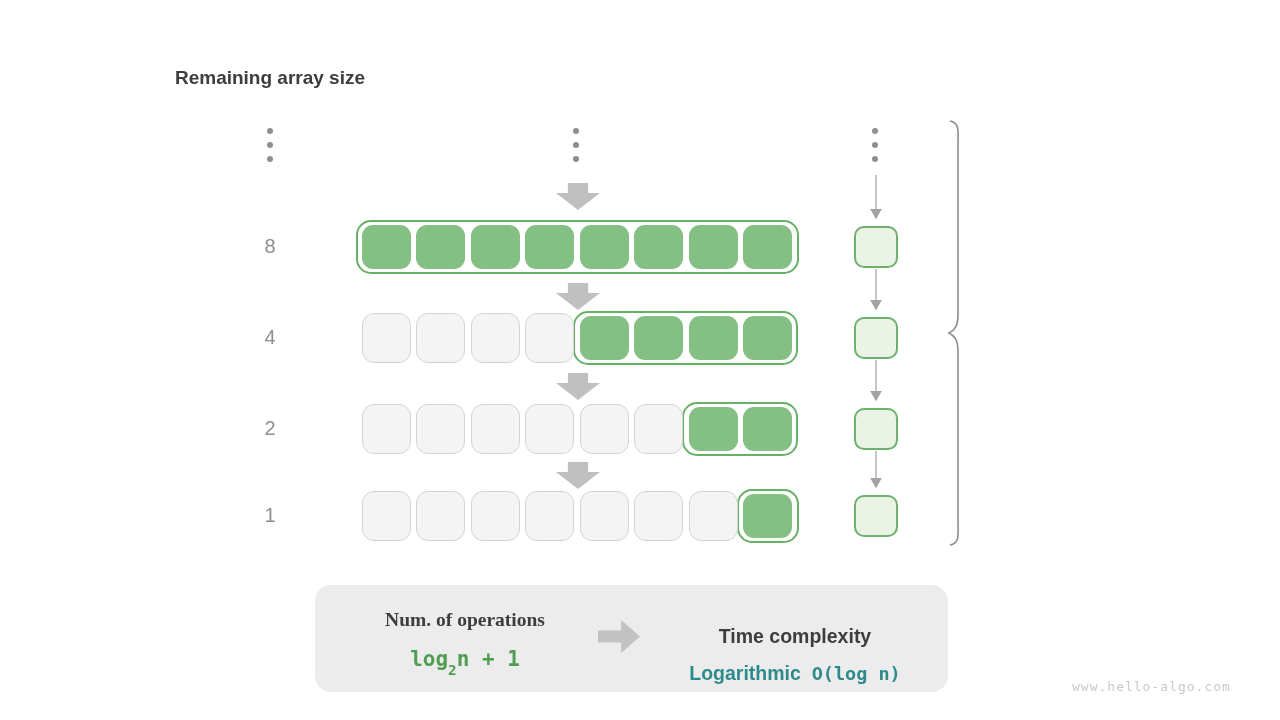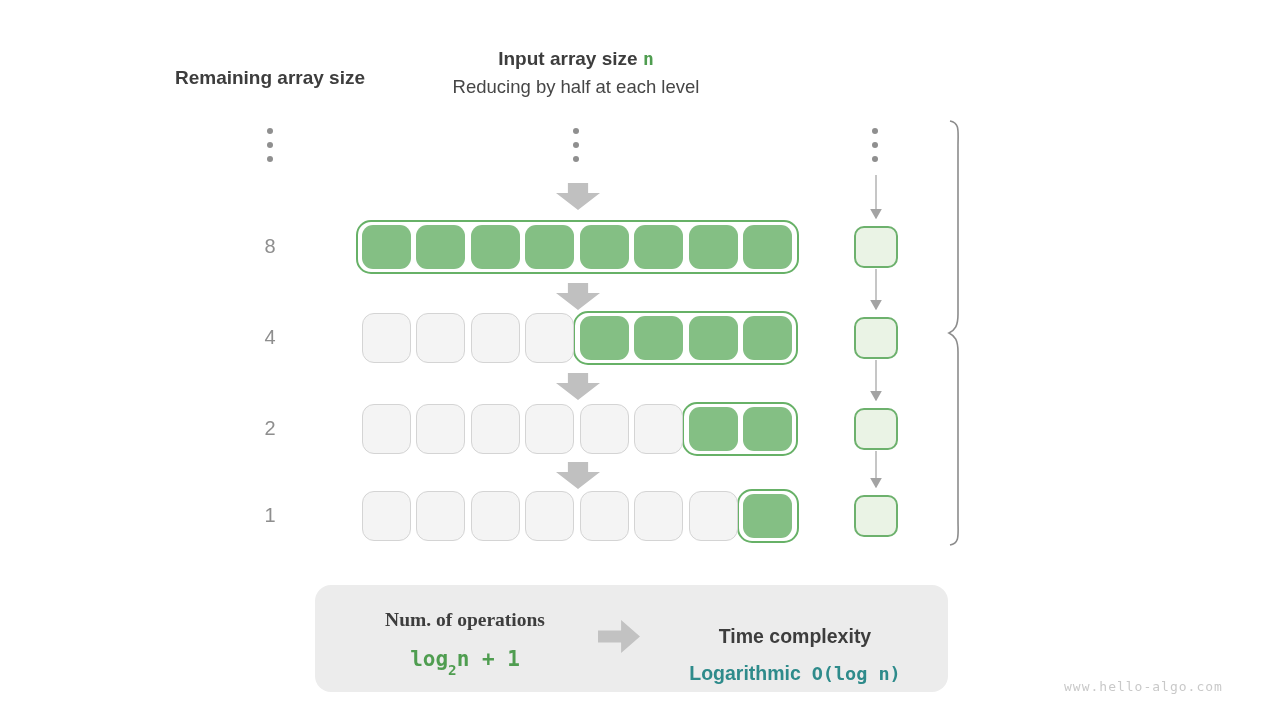--- a/index.html
+++ b/index.html
@@ -28,34 +28,30 @@
   .down-arrow{position:absolute;width:44px;height:27px;background:#c0c0c0;
               clip-path:polygon(27% 0,73% 0,73% 37%,100% 37%,50% 100%,0 37%,27% 37%);}
   
   .summary{position:absolute;left:315px;top:585px;width:633px;height:107px;border-radius:16px;
            background:#ececec;}
   .right-arrow{position:absolute;width:42px;height:33px;background:#c2c2c2;
                clip-path:polygon(0 32%,55% 32%,55% 0,100% 50%,55% 100%,55% 68%,0 68%);}
   .teal{color:#2e8b8b;}
   .mono{font-family:"DejaVu Sans Mono", monospace;font-weight:bold;}
   sub.s2{font-size:0.68em;position:relative;top:0.25em;line-height:0;}
-  .watermark{font-family:"DejaVu Sans Mono", monospace;font-size:13px;color:#c9c9c9;letter-spacing:1px;}
+  .watermark{font-family:"DejaVu Sans Mono", monospace;font-size:13px;color:#c9c9c9;letter-spacing:1px;margin-left:8px;}
   svg{position:absolute;left:0;top:0;pointer-events:none;}
 </style>
 </head>
 <body>
 
 <div id="canvas">
 
   <div class="abs ctr hdr" style="left:120px;top:64px;width:300px;">Remaining array size</div>
 
-  <div class="abs ctr" style="left:396px;top:45px;width:360px;">
-    <div class="hdr"><span>Input array size </span><span class="grn-mono" style="font-size:18px;">n</span></div>
-    <div class="sub">Reducing by half at each level</div>
-  </div>
 
 
   <div class="abs dots" style="left:267px;top:128px;">
       <span></span>
       <span></span>
       <span></span>
     </div>
   <div class="abs dots" style="left:573px;top:128px;">
       <span></span>
       <span></span>

